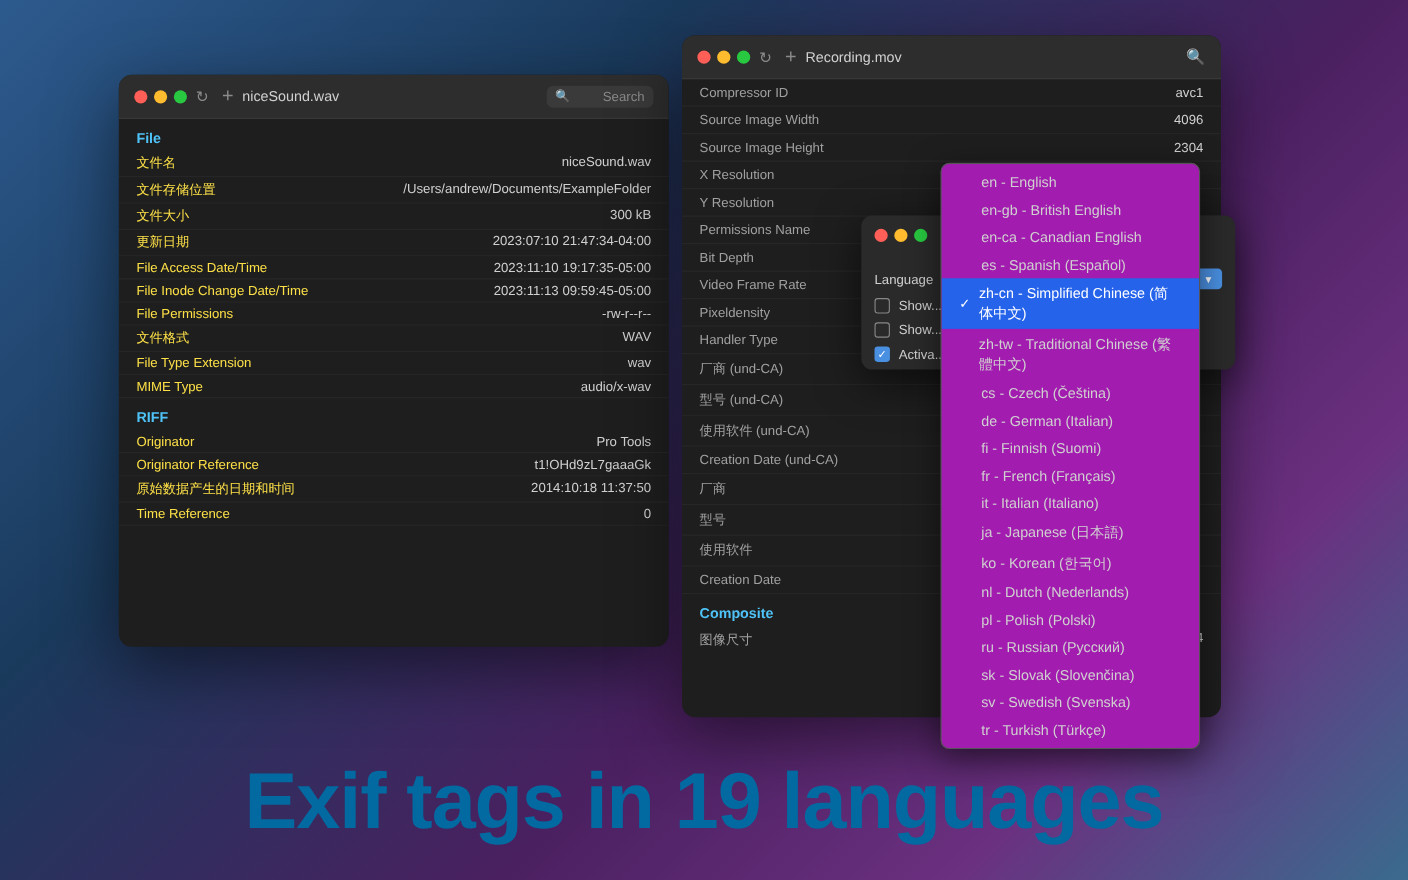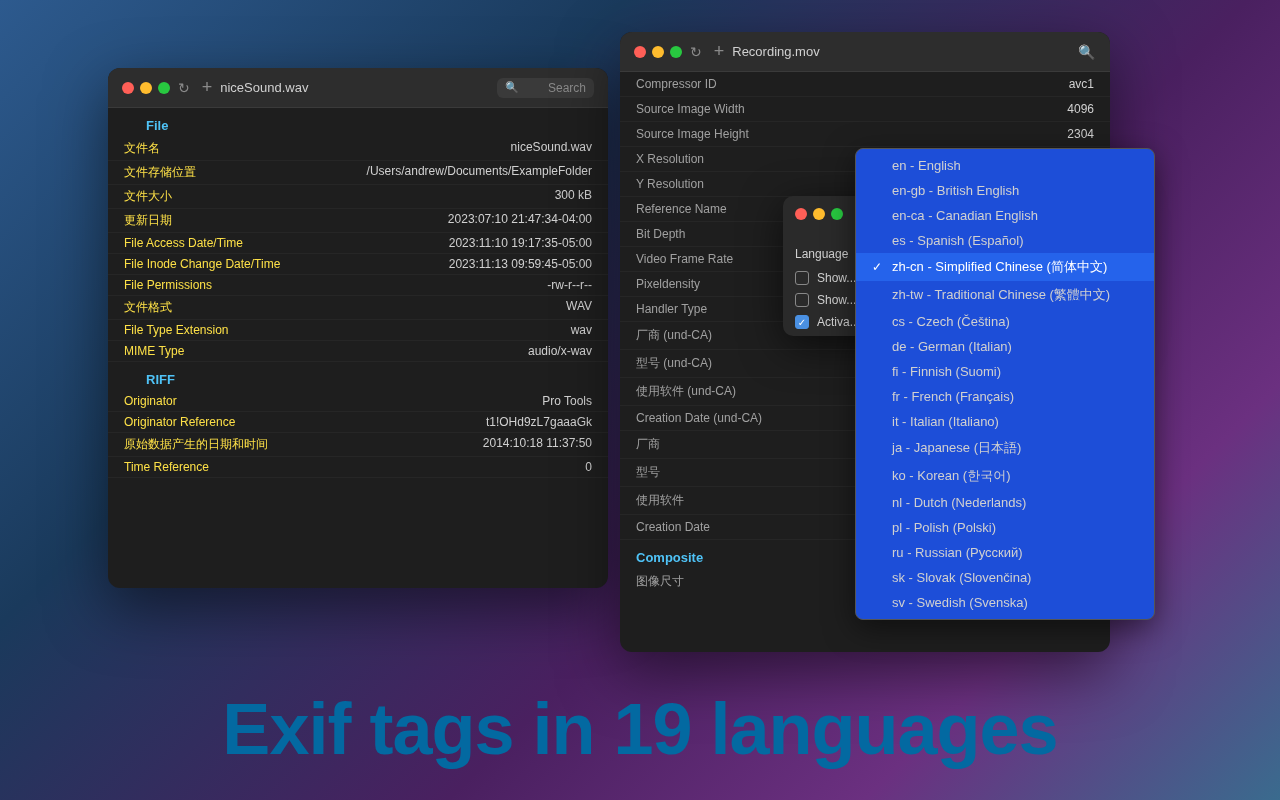--- a/index.html
+++ b/index.html
@@ -119,21 +119,20 @@
       padding: 0;
       overflow-y: auto;
       height: calc(100% - 40px);
     }
 
     .section-header {
       color: #4fc3f7;
       font-size: 13px;
       font-weight: 600;
       padding: 10px 16px 4px;
-      margin-left: 22px;
     }
 
     .property-row {
       display: flex;
       justify-content: space-between;
       padding: 3px 16px;
       border-bottom: 1px solid rgba(255,255,255,0.04);
     }
 
     .property-label {
@@ -264,22 +263,22 @@
     .popup-label {
       color: #d0d0d0;
       font-size: 12px;
     }
 
     
     .dropdown-menu {
       position: absolute;
       left: 855px;
       top: 148px;
-      width: 300px;
-      background: #1d4ed8;
+      width: 236px;
+      background: #a21caf;
       border: 1px solid #555;
       border-radius: 8px;
       box-shadow: 0 8px 30px rgba(0,0,0,0.5);
       z-index: 20;
       overflow: hidden;
       padding: 4px 0;
     }
 
     .dropdown-item {
       padding: 5px 16px;
@@ -433,21 +432,21 @@
     </div>
     <div class="metadata-row">
       <span class="metadata-label">X Resolution</span>
       <span class="metadata-value"></span>
     </div>
     <div class="metadata-row">
       <span class="metadata-label">Y Resolution</span>
       <span class="metadata-value"></span>
     </div>
     <div class="metadata-row">
-      <span class="metadata-label">Reference Name</span>
+      <span class="metadata-label">Permissions Name</span>
       <span class="metadata-value"></span>
     </div>
     <div class="metadata-row">
       <span class="metadata-label">Bit Depth</span>
       <span class="metadata-value"></span>
     </div>
     <div class="metadata-row">
       <span class="metadata-label">Video Frame Rate</span>
       <span class="metadata-value"></span>
     </div>
@@ -596,15 +595,19 @@
     <span>ru - Russian (Русский)</span>
   </div>
   <div class="dropdown-item">
     <span class="check-mark"></span>
     <span>sk - Slovak (Slovenčina)</span>
   </div>
   <div class="dropdown-item">
     <span class="check-mark"></span>
     <span>sv - Swedish (Svenska)</span>
   </div>
+  <div class="dropdown-item">
+    <span class="check-mark"></span>
+    <span>tr - Turkish (Türkçe)</span>
+  </div>
 </div>
 
 <div class="bottom-text">Exif tags in 19 languages</div>
 
 </body></html>

